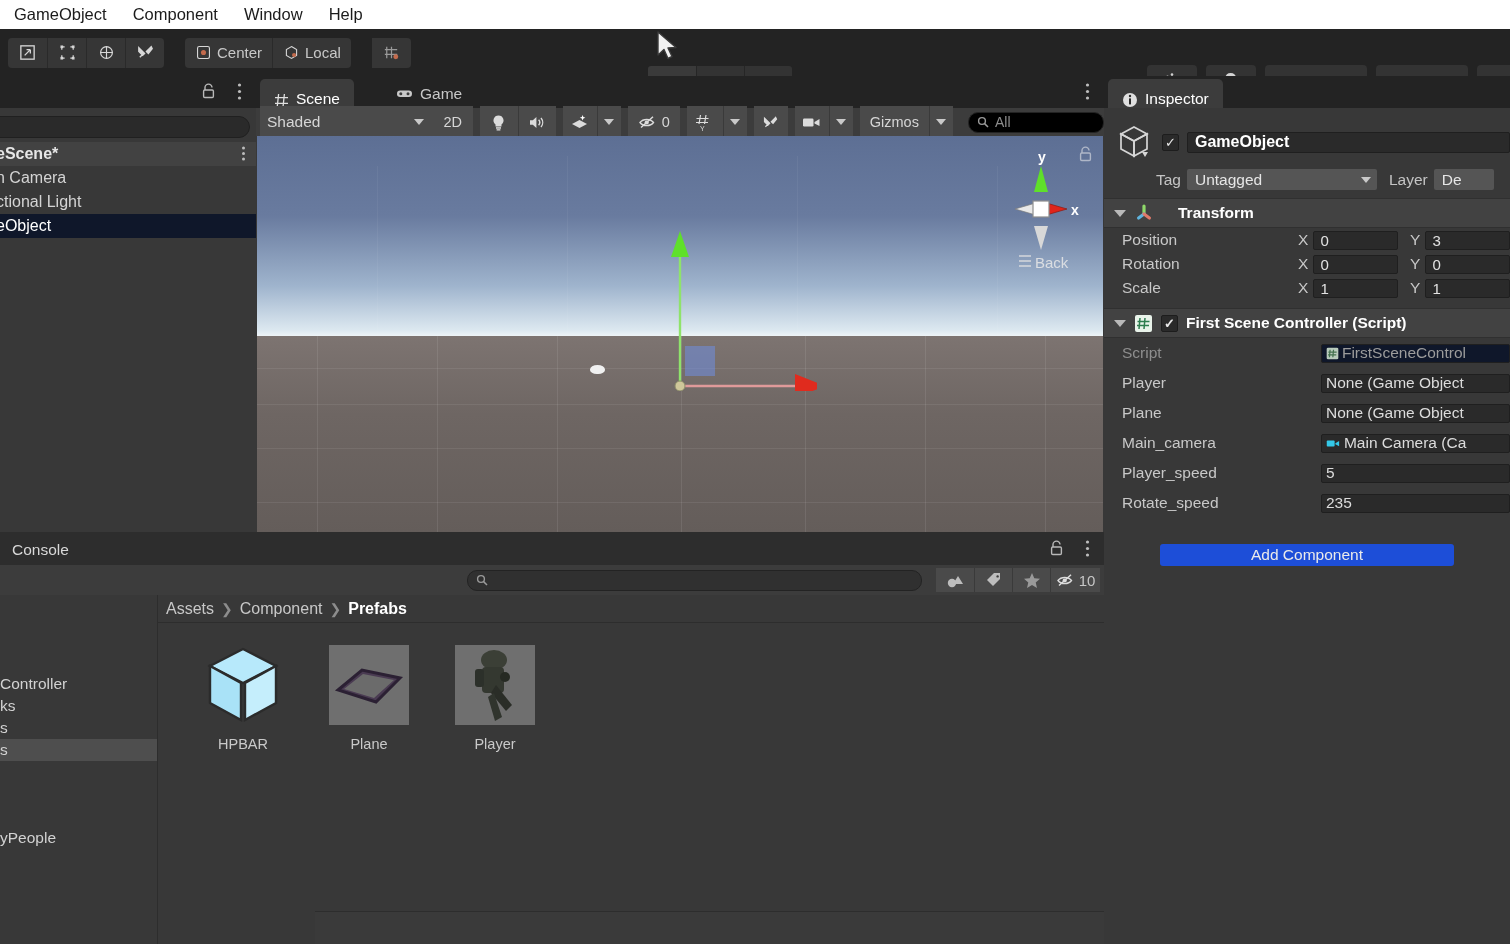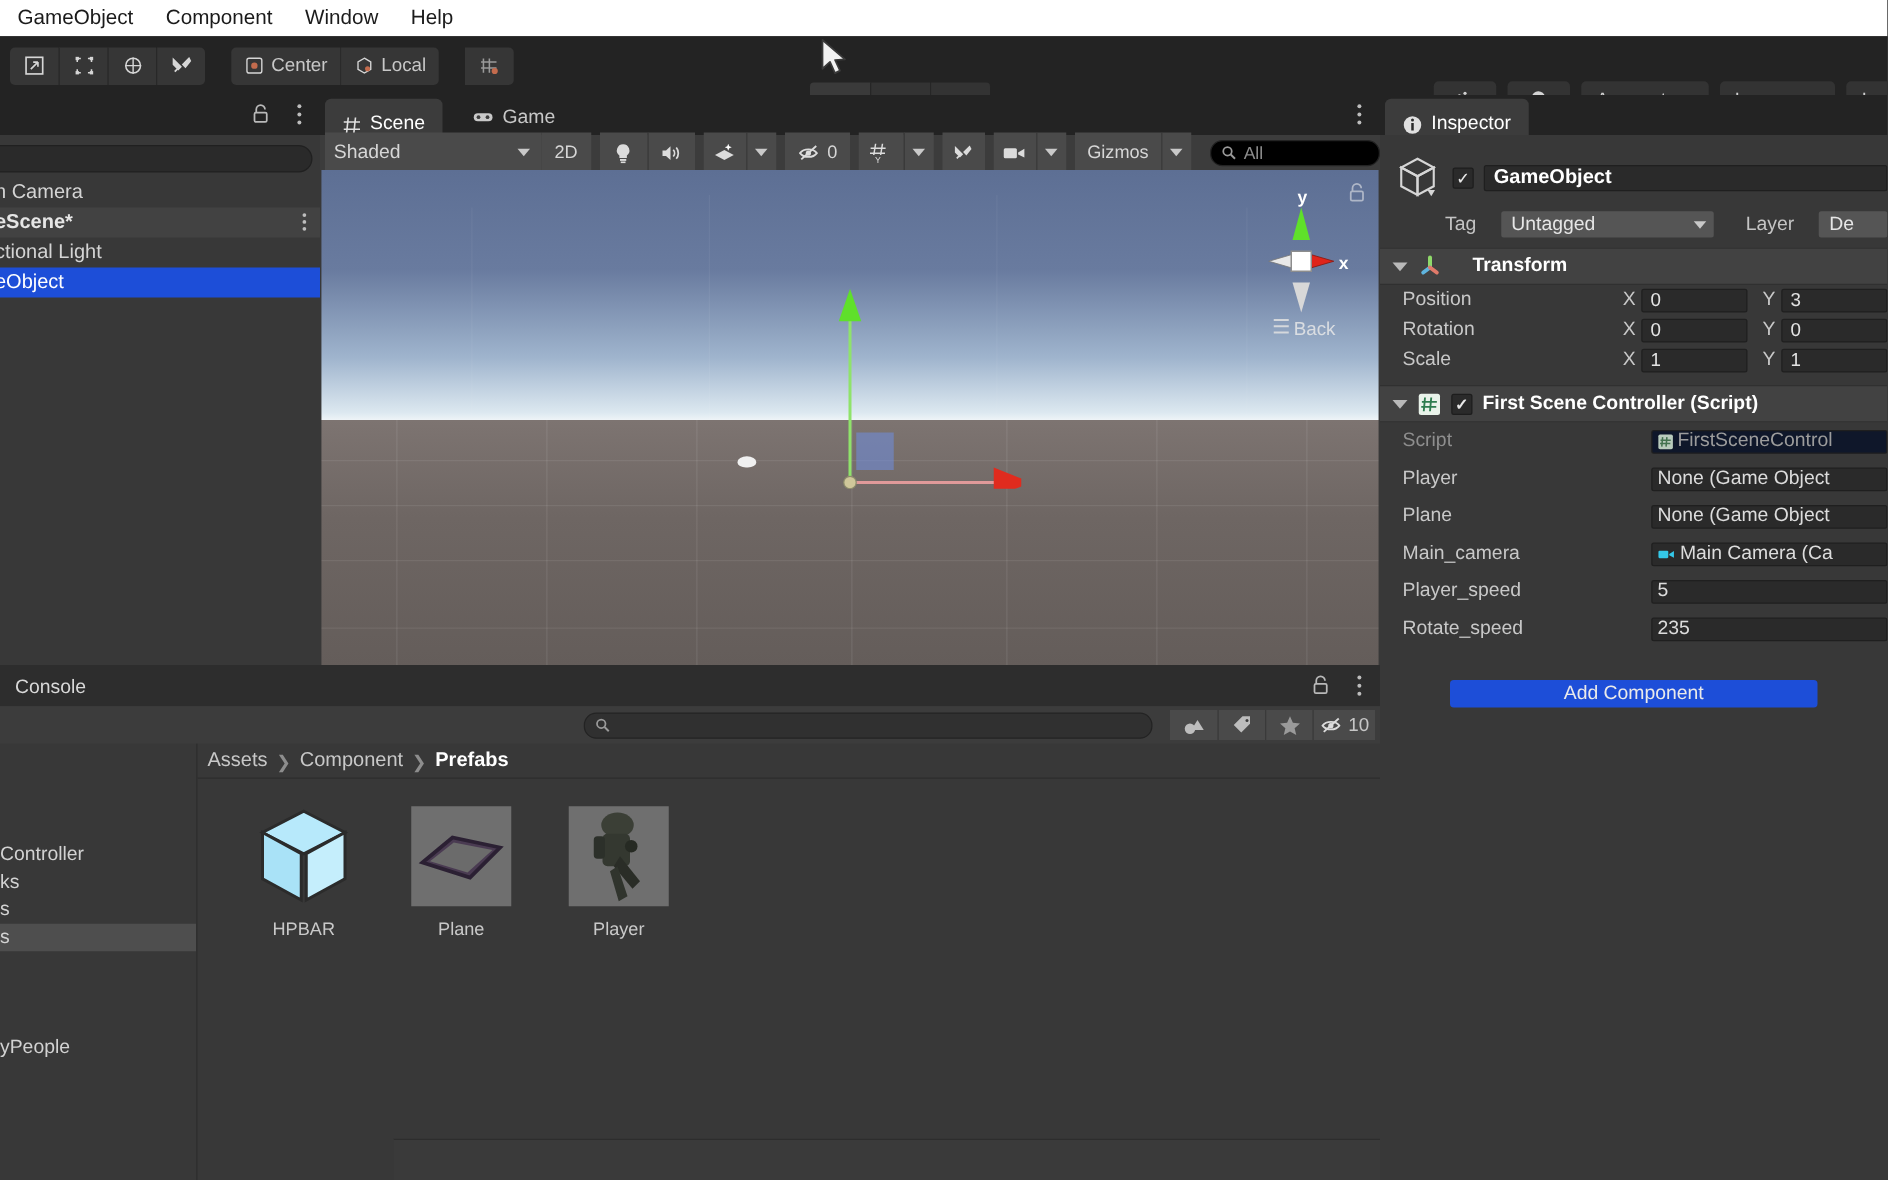--- a/index.html
+++ b/index.html
@@ -86,21 +86,21 @@
     position: absolute; left: -60px; top: 40px; width: 310px; height: 22px;
     background: #2a2a2a; border: 1px solid #202020; border-radius: 11px;
   }
   .hier-list { position: absolute; left: 0; top: 66px; width: 256px; }
   .hier-row {
     height: 24px; display: flex; align-items: center;
     font-size: 16px; color: #d4d4d4; padding-left: 0; cursor: pointer;
     position: relative;
   }
   .hier-row.scene { background: #424242; font-weight: bold; color: #e6e6e6; }
-  .hier-row.selected { background: #1d4ed8; color: #ffffff; }
+  .hier-row.selected { background: #0f172a; color: #ffffff; }
   .hier-row .txt { margin-left: -4px; }
 
   
   #scenepanel { left: 256px; top: 76px; width: 848px; height: 456px; background:#383838;}
   .scene-toolbar {
     position: absolute; left: 0; top: 32px; width: 848px; height: 28px;
     background: #3c3c3c; display: flex; align-items: center; padding-left: 4px;
   }
   .sc-btn {
     height: 32px; background: #4a4a4a; display: flex; align-items: center;
@@ -193,21 +193,21 @@
   .chk {
     width: 17px; height: 17px; background: #2a2a2a; border: 1px solid #1d1d1d;
     border-radius: 2px; display: flex; align-items: center; justify-content: center;
     color: #e8e8e8; font-size: 13px; cursor: pointer;
   }
   .name-field {
     flex: 1; height: 21px; background: #2a2a2a; border: 1px solid #1f1f1f;
     border-radius: 2px; display: flex; align-items: center; padding-left: 7px;
     font-size: 16px; font-weight: bold; color: #ffffff; margin-right: 0px;
   }
-  .insp-tagrow { display: flex; align-items: center; gap: 20px; padding: 7px 0 0 52px; font-size: 15.5px; color: #c4c4c4; }
+  .insp-tagrow { display: flex; align-items: center; gap: 6px; padding: 7px 0 0 52px; font-size: 15.5px; color: #c4c4c4; }
   .dropdown {
     height: 21px; background: #555555; border-radius: 2px; display: flex;
     align-items: center; justify-content: space-between; padding: 0 6px 0 8px;
     font-size: 15.5px; color: #e6e6e6; cursor: pointer;
   }
   .comp-header {
     height: 30px; background: #424242; display: flex; align-items: center;
     gap: 8px; padding-left: 10px; font-size: 15.5px; font-weight: bold; color: #ffffff;
     border-top: 1px solid #303030; border-bottom: 1px solid #303030; margin-top: 8px;
   }
@@ -376,51 +376,51 @@
       <div style="position:absolute; right:14px; top:6px;">
         <svg width="5" height="19" viewBox="0 0 5 19">
             <circle cx="2.5" cy="3" r="1.6" fill="#bdbdbd"></circle>
             <circle cx="2.5" cy="9.5" r="1.6" fill="#bdbdbd"></circle>
             <circle cx="2.5" cy="16" r="1.6" fill="#bdbdbd"></circle>
           </svg>
       </div>
     </div>
     <div class="hier-search" title=""></div>
     <div class="hier-list">
-      <div class="hier-row">
-        <span class="txt">n Camera</span>
-      </div>
       <div class="hier-row scene">
         <span class="txt">eScene*</span>
         <span style="position:absolute; right:10px; top:3px;">
           <svg width="5" height="17" viewBox="0 0 5 17">
               <circle cx="2.5" cy="3" r="1.5" fill="#bdbdbd"></circle>
               <circle cx="2.5" cy="8.5" r="1.5" fill="#bdbdbd"></circle>
               <circle cx="2.5" cy="14" r="1.5" fill="#bdbdbd"></circle>
             </svg>
         </span>
       </div>
       <div class="hier-row">
+        <span class="txt">n Camera</span>
+      </div>
+      <div class="hier-row">
         <span class="txt">ctional Light</span>
       </div>
       <div class="hier-row selected">
         <span class="txt">eObject</span>
       </div>
     </div>
   </div>
 
   <div class="panel" id="scenepanel">
     <div class="panel-tabbar">
       <div class="tab active" style="left:4px;">
         <svg width="15" height="15" viewBox="0 0 15 15">
             <path d="M4.6 1 L3.2 14 M10.4 1 L9 14 M1 4.6 h13 M1 10.4 h13" stroke="#e0e0e0" stroke-width="1.3" fill="none"></path>
           </svg>
         <span>Scene</span>
       </div>
-      <div class="tab" style="left:108px;">
+      <div class="tab" style="left:126px;">
         <svg width="17" height="13" viewBox="0 0 17 13">
             <rect x="1" y="3.5" width="15" height="6.5" rx="3.2" fill="#c9c9c9"></rect>
             <circle cx="4.8" cy="6.7" r="1.5" fill="#3c3c3c"></circle>
             <circle cx="12" cy="6.7" r="1.5" fill="#3c3c3c"></circle>
           </svg>
         <span>Game</span>
       </div>
       <div style="position:absolute; right:14px; top:6px;">
         <svg width="5" height="19" viewBox="0 0 5 19">
             <circle cx="2.5" cy="3" r="1.6" fill="#bdbdbd"></circle>

